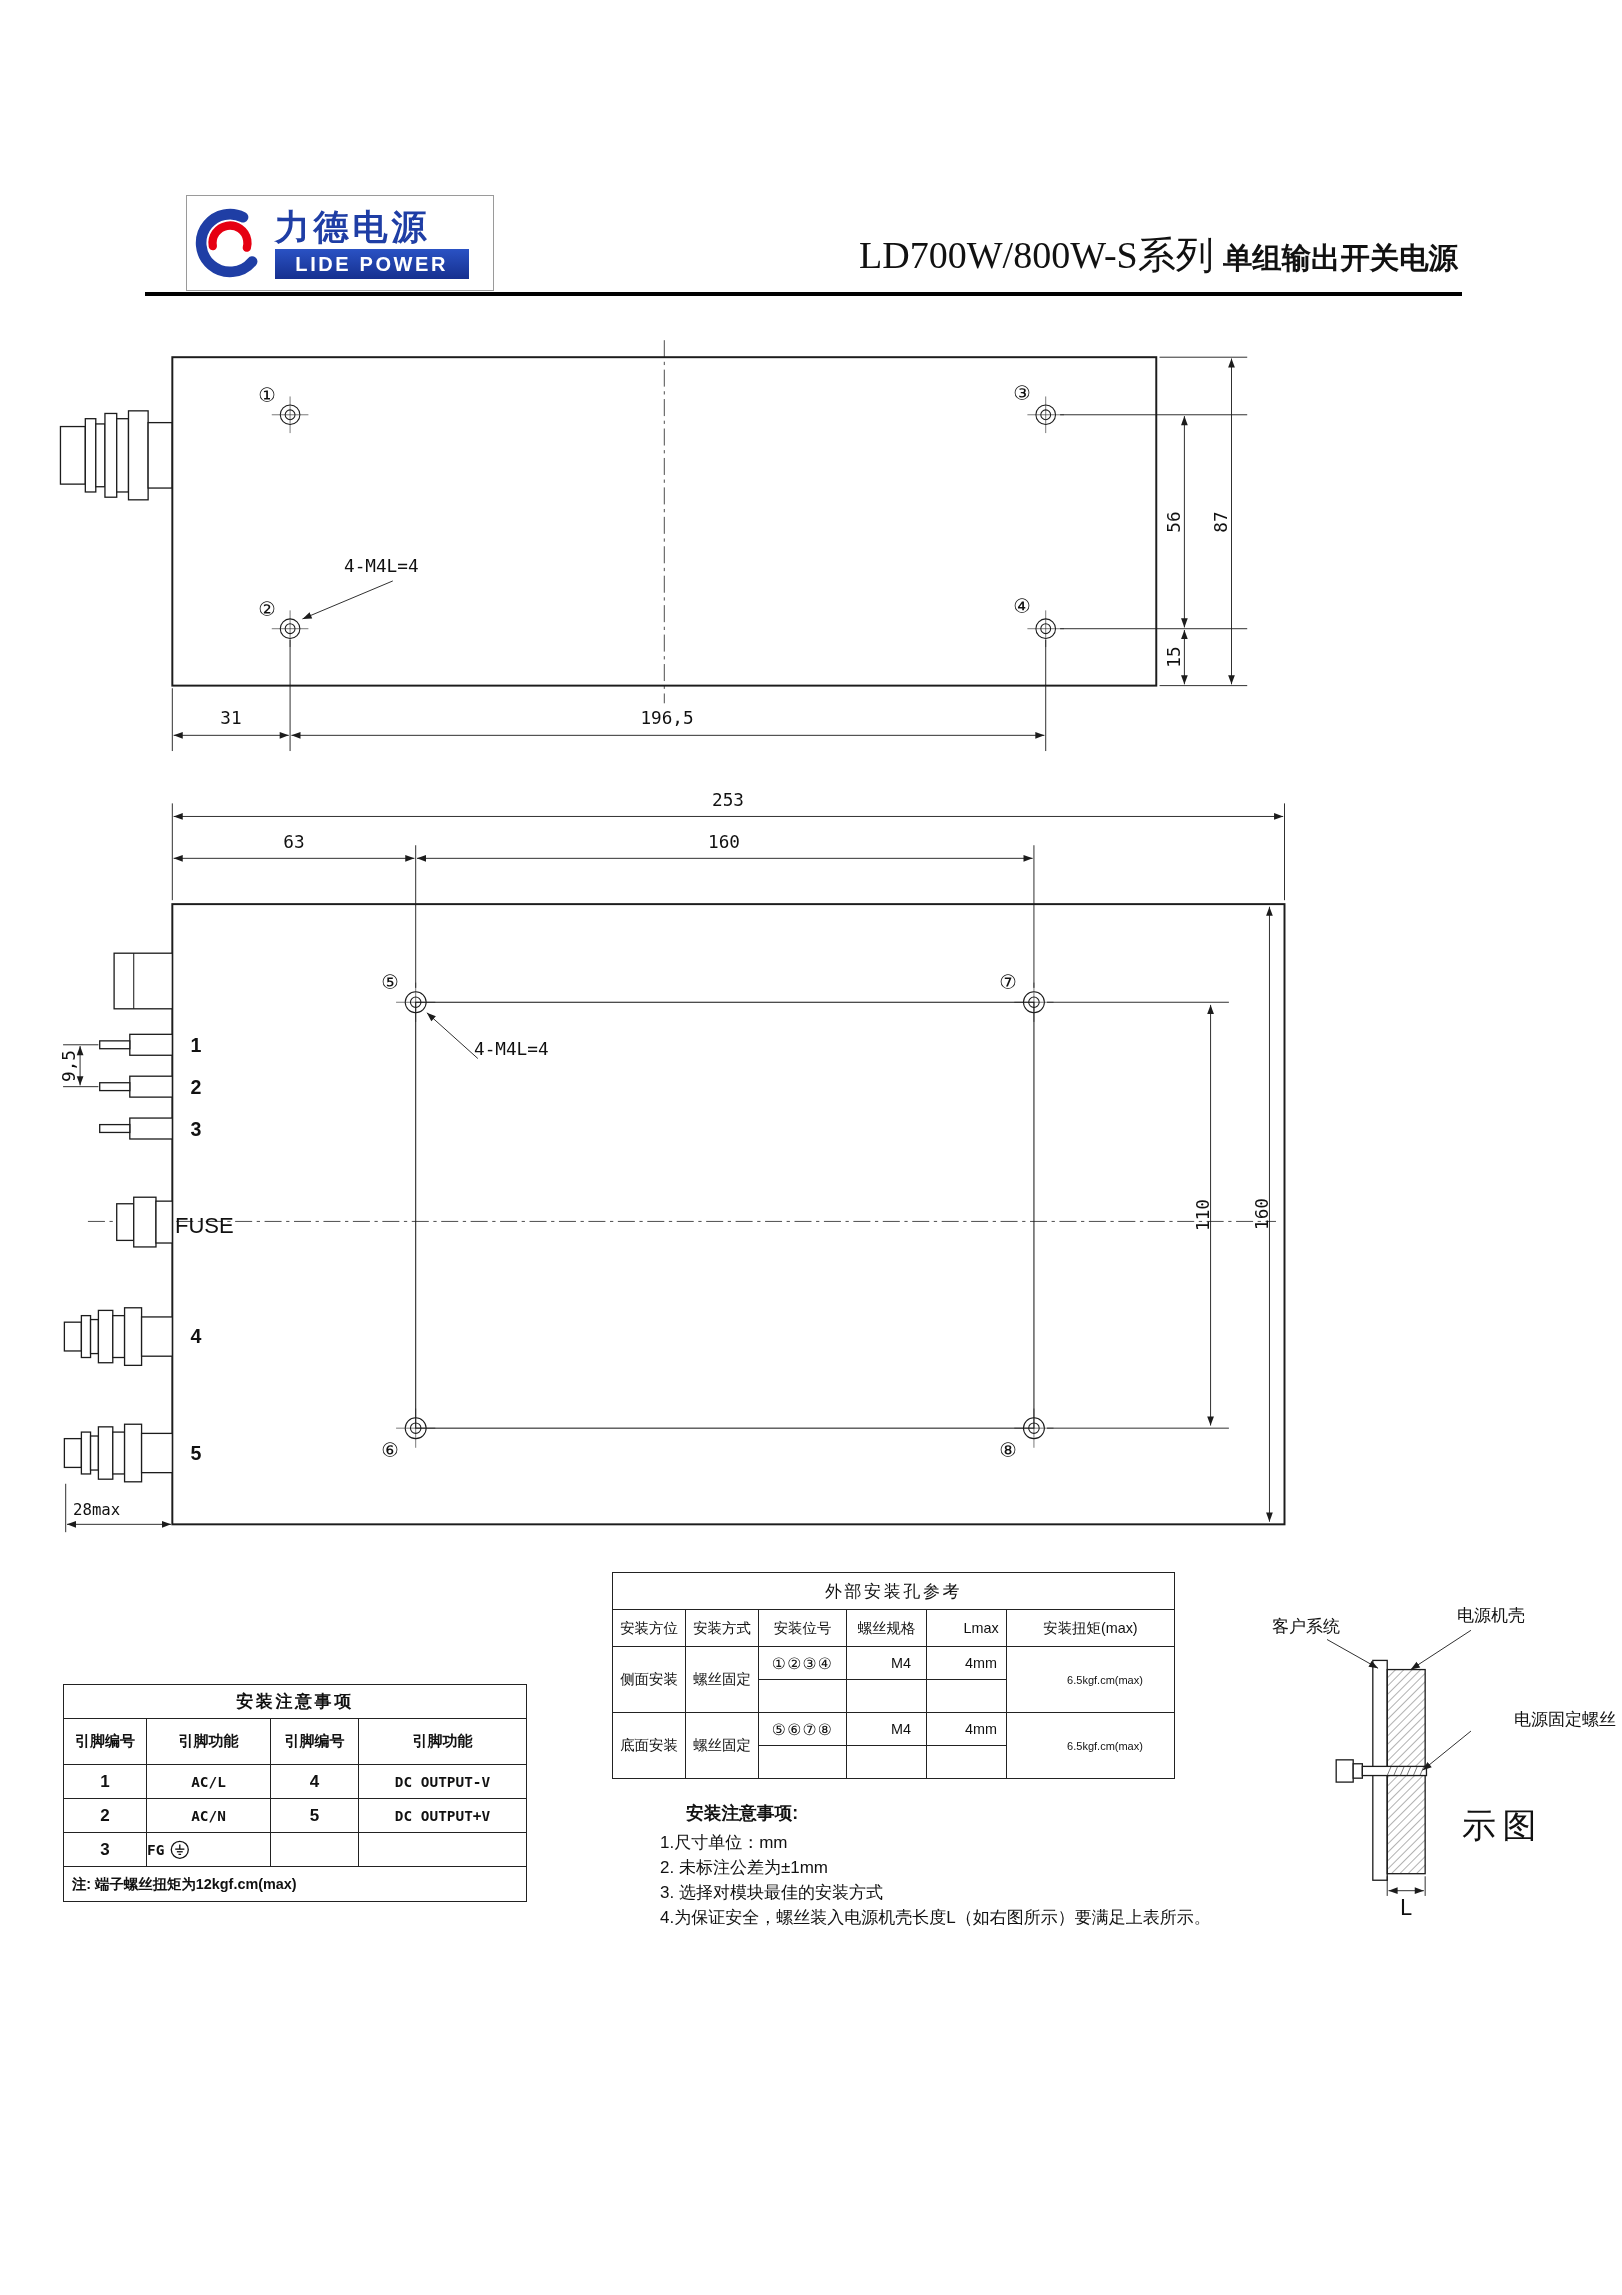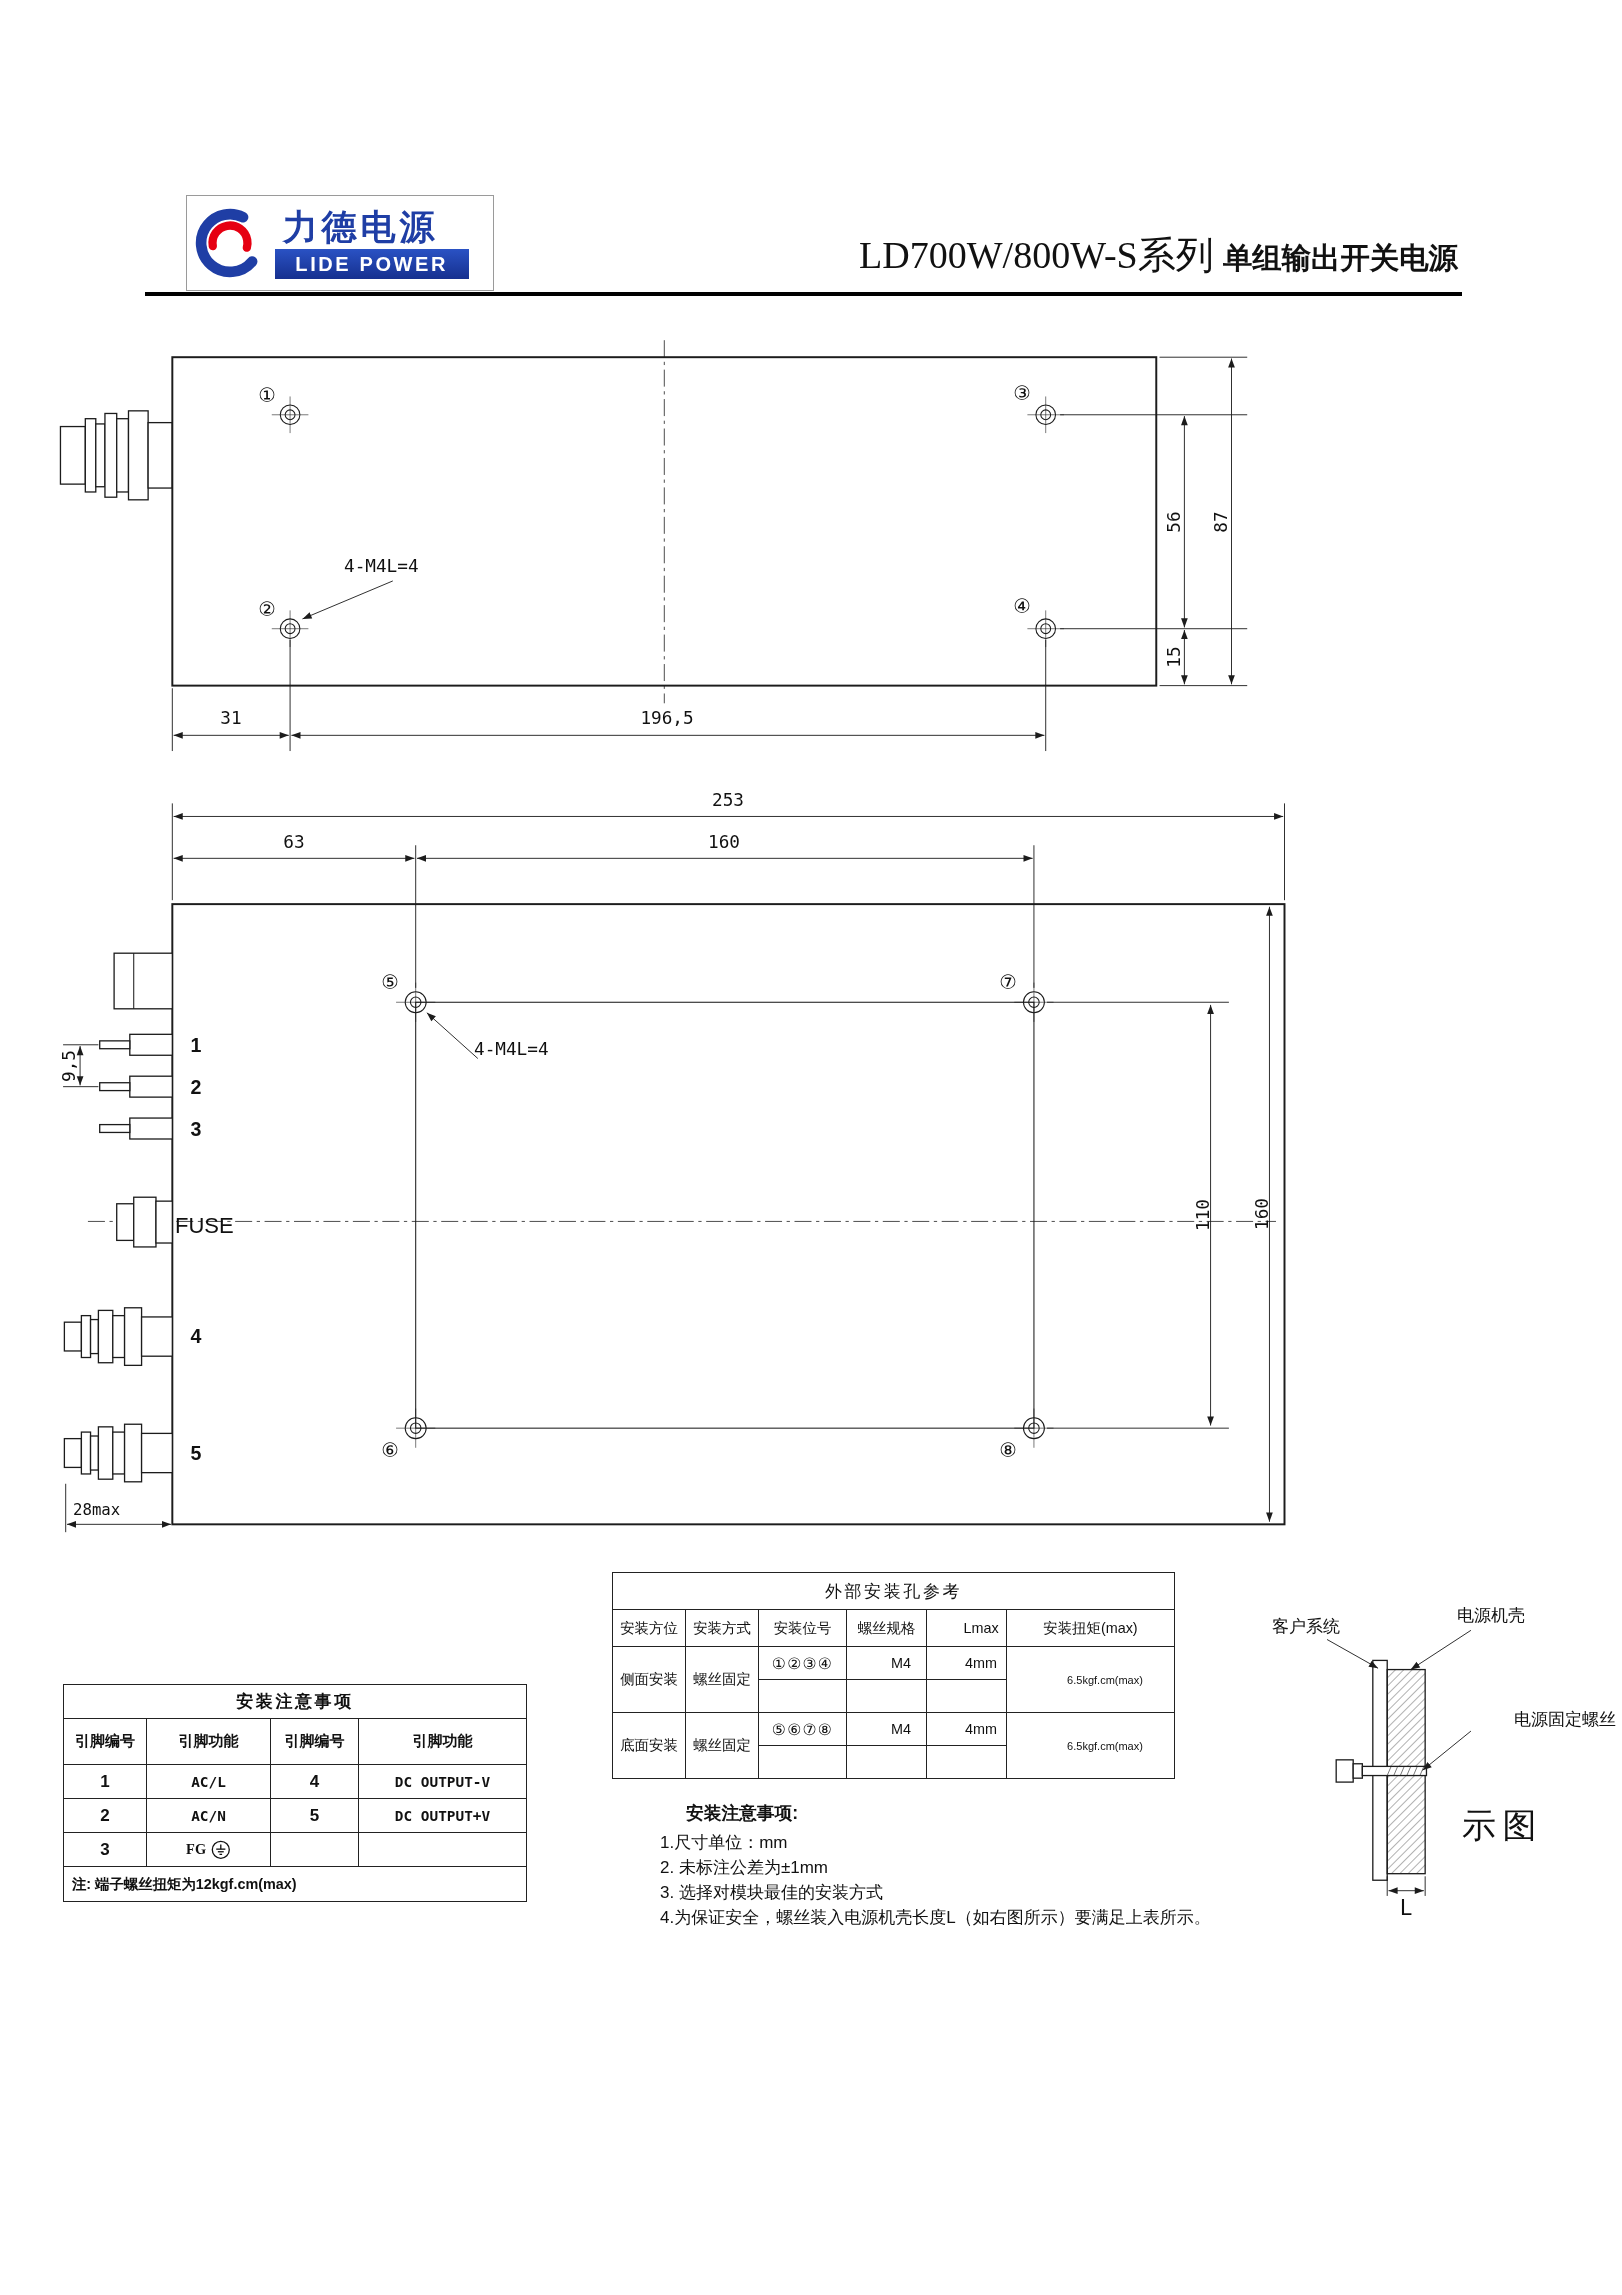--- a/index.html
+++ b/index.html
@@ -5,21 +5,21 @@
   * { margin:0; padding:0; box-sizing:border-box; }
   html,body { background:#e8e8e8; }
   .page { position:relative; width:1623px; height:2295px; background:#ffffff; overflow:hidden;
           font-family:"Liberation Sans", sans-serif; color:#111; }
 
   
   .logo-box { position:absolute; left:186px; top:195px; width:308px; height:96px;
               border:1px solid #9a9a9a; display:flex; align-items:center; }
   .logo-swirl { margin-left:5.2px; }
   .logo-texts { margin-left:6.5px; }
-  .logo-cn { font-size:35px; font-weight:bold; color:#1f3ea5; letter-spacing:3.9px; line-height:39px;margin-left:8px; }
+  .logo-cn { font-size:35px; font-weight:bold; color:#1f3ea5; letter-spacing:3.9px; line-height:39px; }
   .logo-en { margin-top:3.9px; width:194px; height:30px; background:linear-gradient(#2a52c4,#16308f);
              color:#fff; font-weight:bold; font-size:20px; letter-spacing:2.6px;
              display:flex; align-items:center; justify-content:center; }
   .doc-title { position:absolute; right:165px; top:230px; white-space:nowrap; }
   .doc-title .model { font-family:"Liberation Serif", serif; font-size:38px;margin-top:27px; }
   .doc-title .desc  { font-size:29.4px; font-weight:bold; margin-left:9.2px; }
   .head-rule { position:absolute; left:145px; top:292px; width:1317px; height:3.9px; background:#000; }
 
   
   svg.linework { position:absolute; left:0; top:0; }
@@ -47,21 +47,21 @@
   table.spec td { border:1.3px solid #222; text-align:center; vertical-align:middle;
                   font-size:14.4px; padding:0; overflow:hidden; }
   table.spec .ttl { font-size:17px; letter-spacing:2.6px; }
   table.spec .mono { font-family:Liberation Sans, sans-serif;padding-left:29px; }
   table.spec .holes { font-size:15.7px; letter-spacing:1.3px; }
   table.spec .torq { font-size:11px; }
   table.pin td { font-size:15px; }
   table.pin .num { font-weight:bold; font-size:17px; }
   table.pin .fn { font-family:"DejaVu Sans Mono", monospace; font-size:14.4px; }
   table.pin .note { text-align:left; padding-left:7.9px; font-size:14.4px; }
-  .fg-cell { display:flex; align-items:center; justify-content:center; gap:5.2px;font-family:Liberation Serif, serif; }
+  .fg-cell { display:flex; align-items:center; gap:5.2px; }
 
   
   .notes { position:absolute; left:660px; top:1801px; width:641px; }
   .notes .ntitle { font-weight:bold; font-size:17.7px; margin-left:26px; margin-bottom:5.2px; }
   .notes .nitem { font-size:17px; line-height:25px; }
 </style>
 </head>
 <body>
 
 <div class="page">

